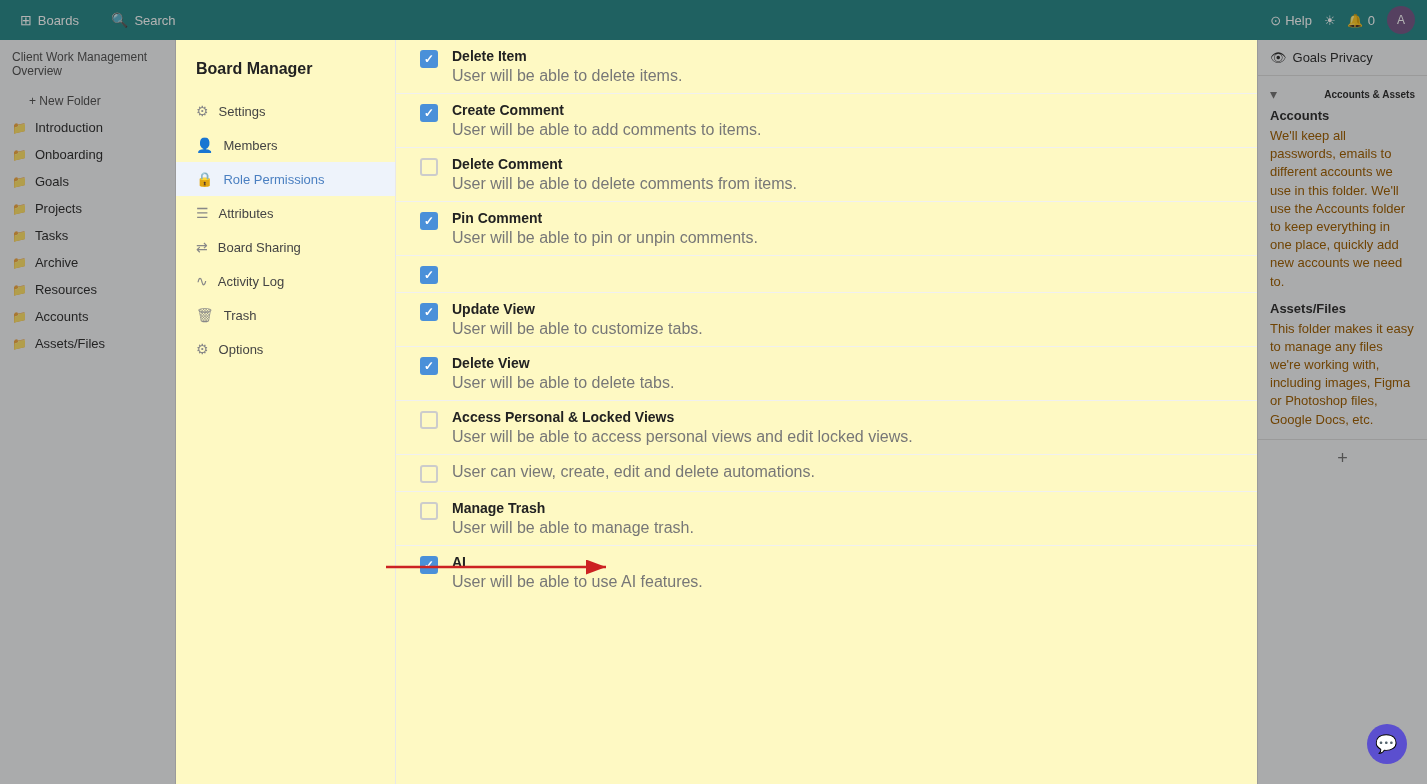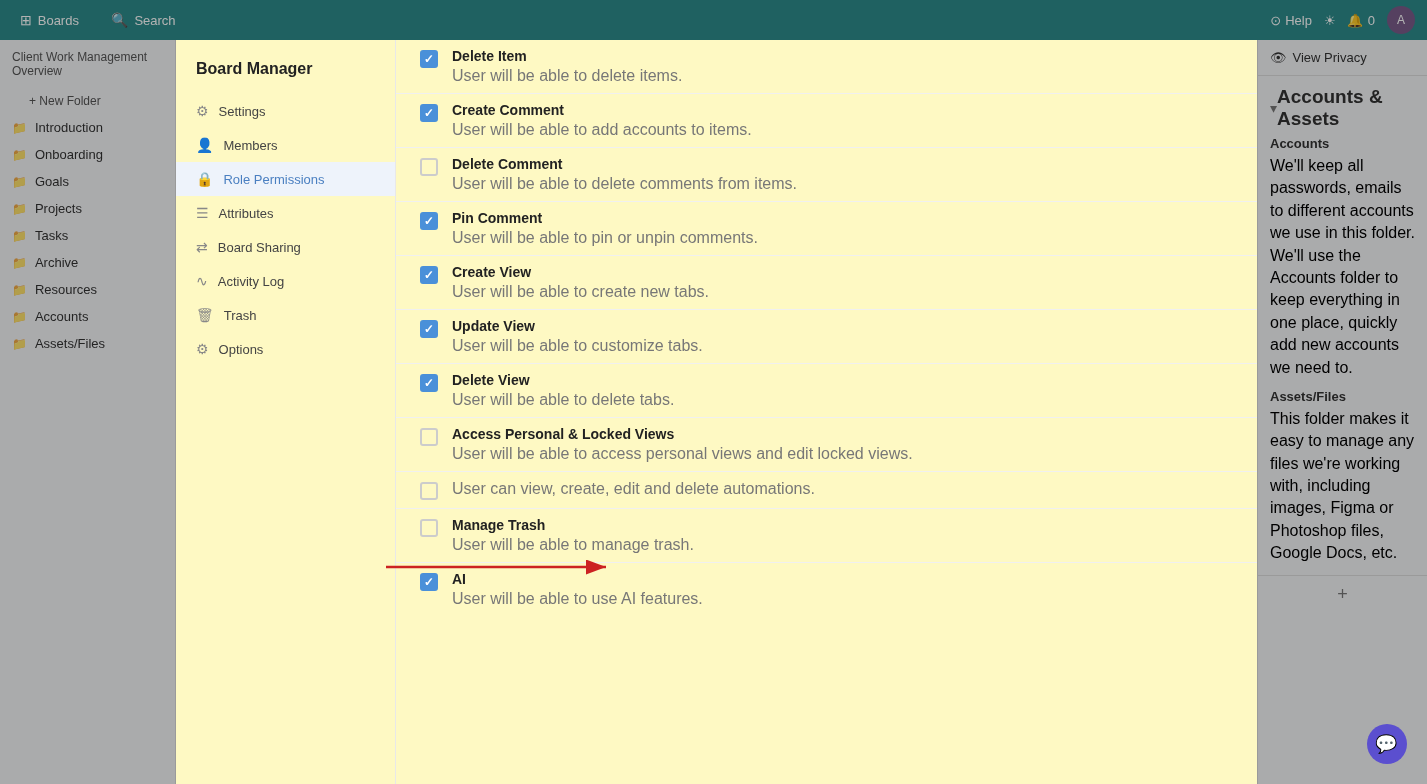--- a/index.html
+++ b/index.html
@@ -56,22 +56,22 @@
     .view-privacy-btn {
       display: flex; align-items: center; gap: 6px; padding: 10px 12px;
       font-size: 13px; color: #333; cursor: pointer; border-bottom: 1px solid #ddd;
     }
     .right-panel-section {
       padding: 10px 12px; border-bottom: 1px solid #ddd;
     }
     .right-panel-section-header {
       display: flex; align-items: center; justify-content: space-between; margin-bottom: 6px;
     }
-    .right-panel-section-title { font-size: 19px; font-weight: 600; color: #333; }
-    .right-panel-text { font-size: 16px; color: #000000; line-height: 1.4; }
+    .right-panel-section-title { font-size: 10px; font-weight: 600; color: #333; }
+    .right-panel-text { font-size: 13px; color: #a16207; line-height: 1.4; }
     .expand-icon { color: #777; font-size: 14px; cursor: pointer; }
     .add-btn {
       display: flex; align-items: center; justify-content: center;
       padding: 8px; color: #777; cursor: pointer; font-size: 18px;
     }
 
     
     .overlay {
       position: fixed; top: 0; left: 0; right: 0; bottom: 0;
       background: rgba(0,0,0,0.3); z-index: 200;
@@ -204,21 +204,21 @@
       <div class="sidebar-item">
     <span class="sidebar-item-icon">📁</span>
     <span>Assets/Files</span>
   </div>
     </div>
 </div>
 
 <div class="right-panel">
   <div class="view-privacy-btn">
     <span>👁</span>
-    <span>View Privacy</span>
+    <span>Goals Privacy</span>
   </div>
   <div class="right-panel-section">
     <div class="right-panel-section-header">
       <span class="expand-icon">▾</span>
       <span class="right-panel-section-title">Accounts &amp; Assets</span>
     </div>
     <div style="margin-bottom:10px;">
       <div class="right-panel-section-title" style="font-size:13px;margin-bottom:4px;">Accounts</div>
       <div class="right-panel-text">We'll keep all passwords, emails to different accounts we use in this folder. We'll use the Accounts folder to keep everything in one place, quickly add new accounts we need to.</div>
     </div>
@@ -289,43 +289,39 @@
     <div class="perm-checkbox checked"></div>
     <div class="perm-info">
       <div class="perm-title">Delete Item</div>
       <div class="perm-desc">User will be able to delete items.</div>
     </div>
   </div>
         <div class="permission-row">
     <div class="perm-checkbox checked"></div>
     <div class="perm-info">
       <div class="perm-title">Create Comment</div>
-      <div class="perm-desc">User will be able to add accounts to items.</div>
+      <div class="perm-desc">User will be able to add comments to items.</div>
     </div>
   </div>
         <div class="permission-row">
     <div class="perm-checkbox "></div>
     <div class="perm-info">
       <div class="perm-title">Delete Comment</div>
       <div class="perm-desc">User will be able to delete comments from items.</div>
     </div>
   </div>
         <div class="permission-row">
     <div class="perm-checkbox checked"></div>
     <div class="perm-info">
       <div class="perm-title">Pin Comment</div>
       <div class="perm-desc">User will be able to pin or unpin comments.</div>
     </div>
   </div>
         <div class="permission-row">
     <div class="perm-checkbox checked"></div>
-    <div class="perm-info">
-      <div class="perm-title">Create View</div>
-      <div class="perm-desc">User will be able to create new tabs.</div>
-    </div>
   </div>
         <div class="permission-row">
     <div class="perm-checkbox checked"></div>
     <div class="perm-info">
       <div class="perm-title">Update View</div>
       <div class="perm-desc">User will be able to customize tabs.</div>
     </div>
   </div>
         <div class="permission-row">
     <div class="perm-checkbox checked"></div>

